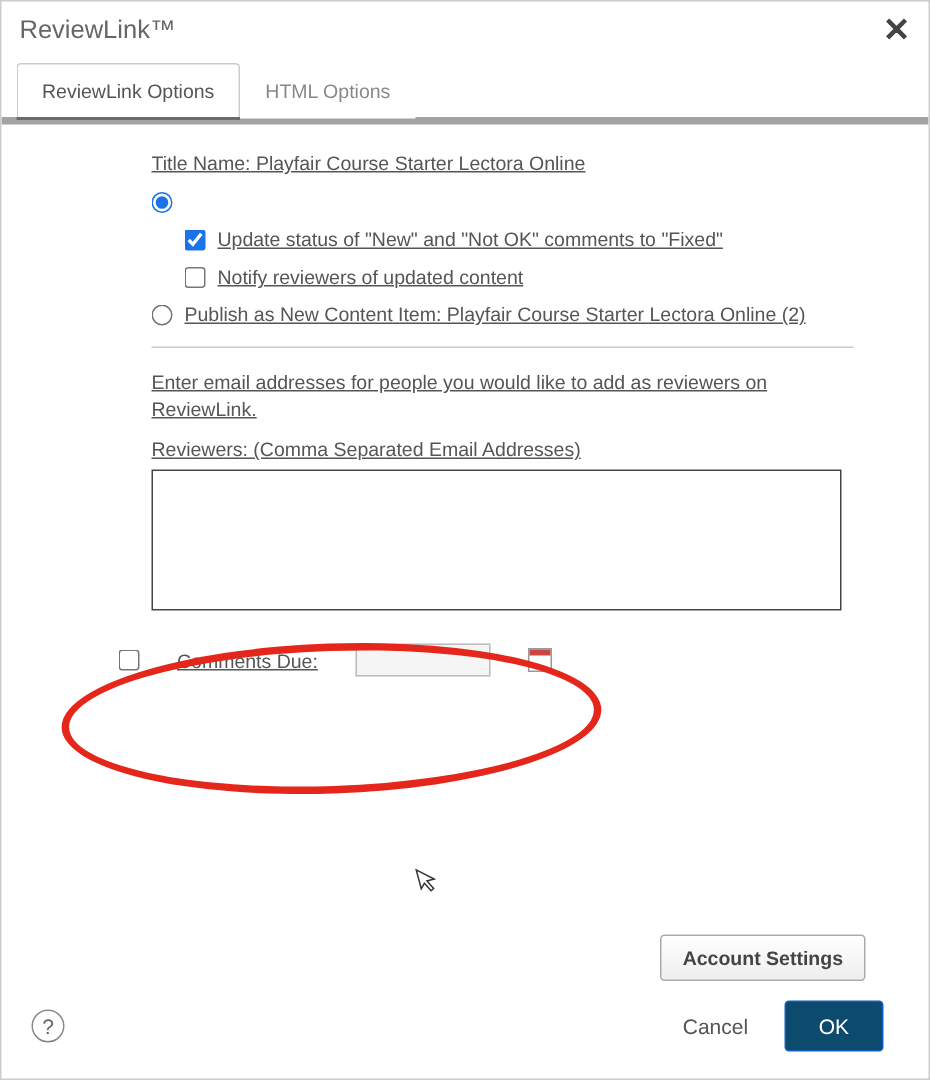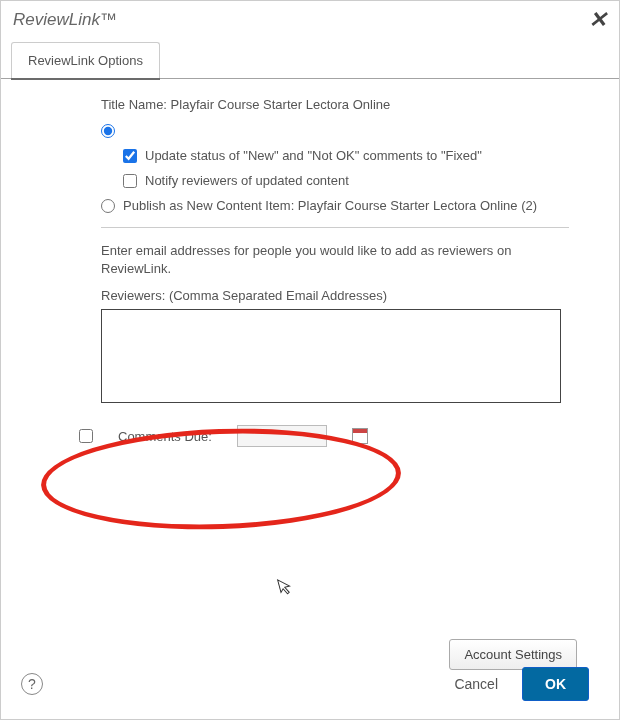--- a/index.html
+++ b/index.html
@@ -11,37 +11,36 @@
       width: 620px;
       height: 720px;
       position: relative;
       border: 1px solid #ccc;
     }
     .dialog-header {
       display: flex;
       justify-content: space-between;
       align-items: center;
       padding: 8px 12px 4px 12px;
-      font-style: italic;
     }
     .dialog-title {
       font-size: 17px;
       color: #666;
       font-weight: normal;
     }
     .close-btn {
       font-size: 22px;
       font-weight: bold;
       color: #444;
       cursor: pointer;
       line-height: 1;
     }
     .tabs {
       display: flex;
-      border-bottom: 1px solid #a3a3a3;
+      border-bottom: 5px solid #a3a3a3;
       padding-left: 10px;
       margin-top: 6px;
     }
     .tab {
       padding: 10px 16px;
       color: #888;
       cursor: pointer;
       border: 1px solid transparent;
       border-bottom: none;
       position: relative;
@@ -58,20 +57,21 @@
       content: '';
       position: absolute;
       left: -1px;
       right: -1px;
       bottom: -2px;
       height: 2px;
       background: #6b6b6b;
     }
     .content {
       padding: 18px 50px 0 100px;
+      text-decoration: underline;
     }
     .title-row {
       margin-bottom: 12px;
       color: #555;
     }
     .radio-row, .check-row {
       display: flex;
       align-items: center;
       gap: 8px;
       margin: 10px 0;
@@ -152,28 +152,29 @@
       left: 278px;
       top: 576px;
       font-size: 16px;
       color: #333;
       transform: rotate(-15deg);
       pointer-events: none;
     }
     .account-settings-btn {
       position: absolute;
       right: 42px;
-      top: 638px;
+      top: 622px;
       padding: 7px 14px;
       border: 1px solid #aaa;
       background: linear-gradient(#fff, #eee);
       color: #444;
       font-size: 13px;
       cursor: pointer;
       border-radius: 3px;
+      font-weight: bold;
     }
     .footer {
       position: absolute;
       bottom: 18px;
       left: 20px;
       right: 30px;
       display: flex;
       align-items: center;
       justify-content: space-between;
     }
@@ -195,40 +196,41 @@
       gap: 24px;
     }
     .cancel-btn {
       background: none;
       border: none;
       color: #555;
       font-size: 14px;
       cursor: pointer;
     }
     .ok-btn {
-      background: #0369a1;
+      background: #0c4a6e;
       border: 1px solid #0f5ec7;
       color: #fff;
       font-size: 14px;
-      font-weight: bold;
+      font-weight: normal;
       padding: 8px 22px;
       cursor: pointer;
       border-radius: 3px;
     }
   </style>
 </head>
 <body>
 
 <div class="dialog-header">
   <div class="dialog-title">ReviewLink™</div>
   <div class="close-btn">✕</div>
 </div>
 
 <div class="tabs">
   <div class="tab active">ReviewLink Options</div>
+  <div class="tab">HTML Options</div>
 </div>
 
 <div class="content">
   <div class="title-row">
     <span>Title Name:</span>
     <span>Playfair Course Starter Lectora Online</span>
   </div>
 
   <div class="radio-row">
     <input type="radio" checked="" style="">

